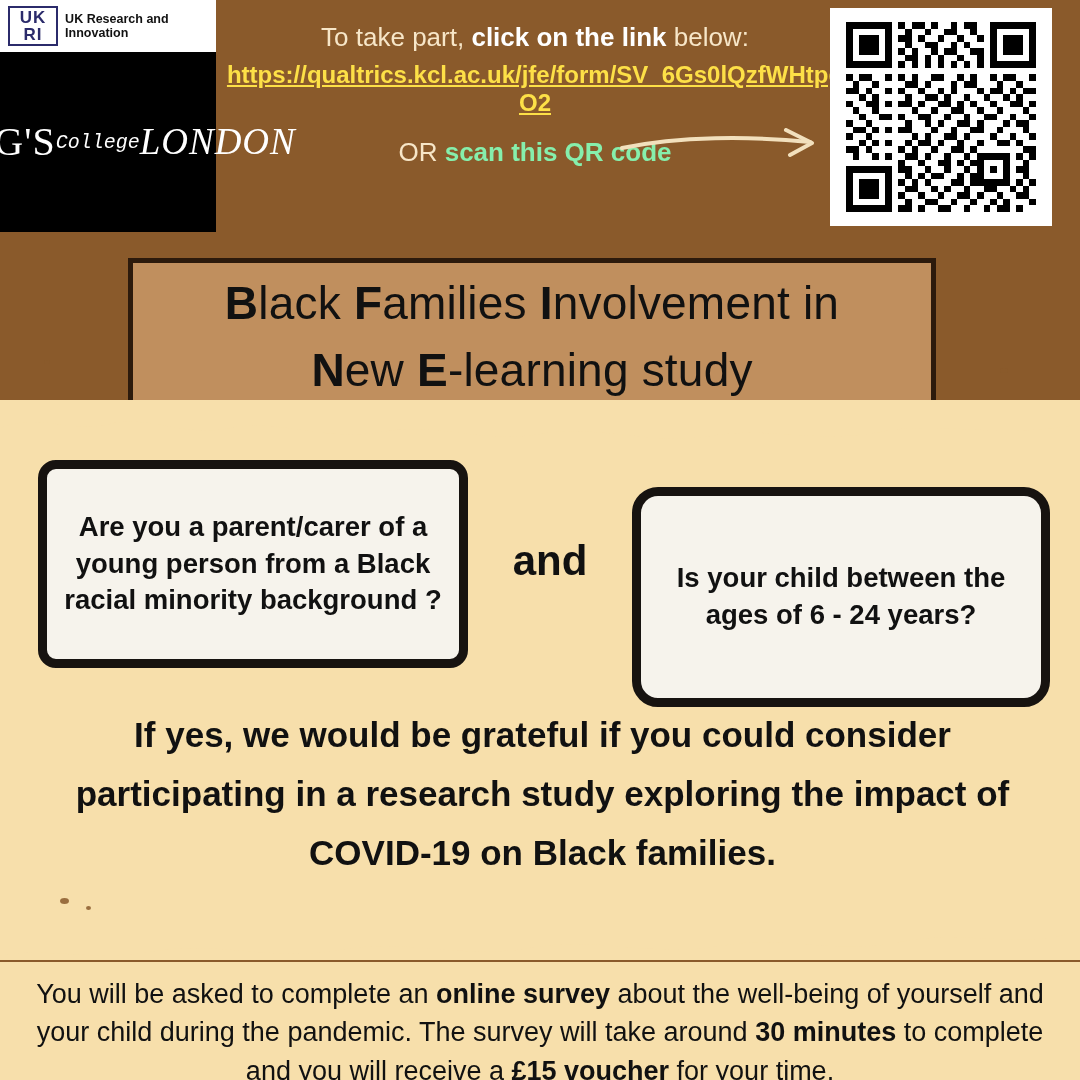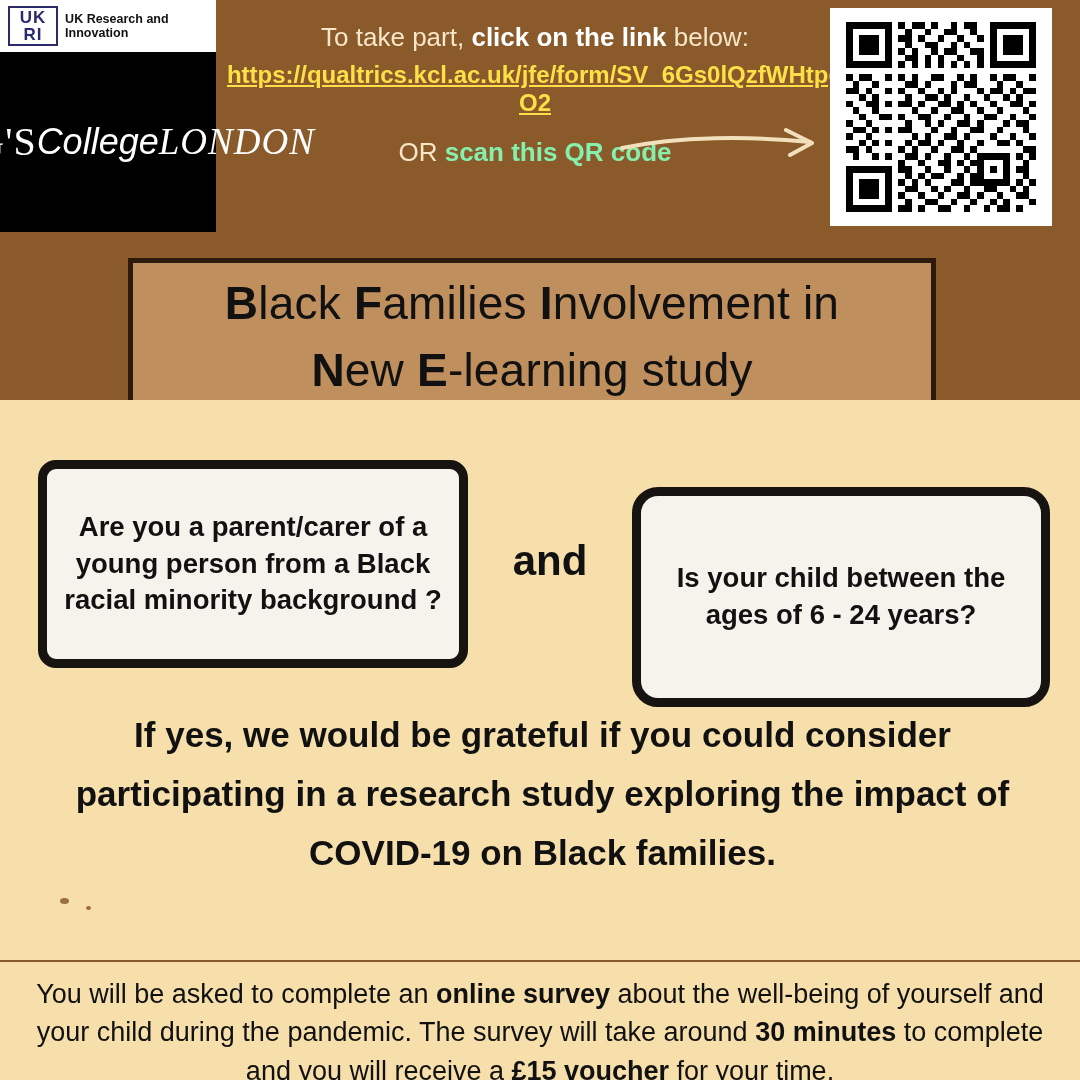--- a/index.html
+++ b/index.html
@@ -83,23 +83,23 @@
     align-items: center;
     justify-content: center;
   }
   .kcl-kings {
     font-family: "Liberation Serif", serif;
     font-size: 40px;
     letter-spacing: 1px;
     line-height: 1;
   }
   .kcl-college {
-    font-family: Liberation Sans, sans-serif;
+    font-family: Liberation Mono, monospace;
     font-style: italic;
-    font-size: 36px;
+    font-size: 20px;
     line-height: 1.05;
   }
   .kcl-london {
     font-family: "Liberation Serif", serif;
     font-size: 37px;
     letter-spacing: 1px;
     line-height: 1.05;
     font-style: italic;
   }
   .kcl-rule {

